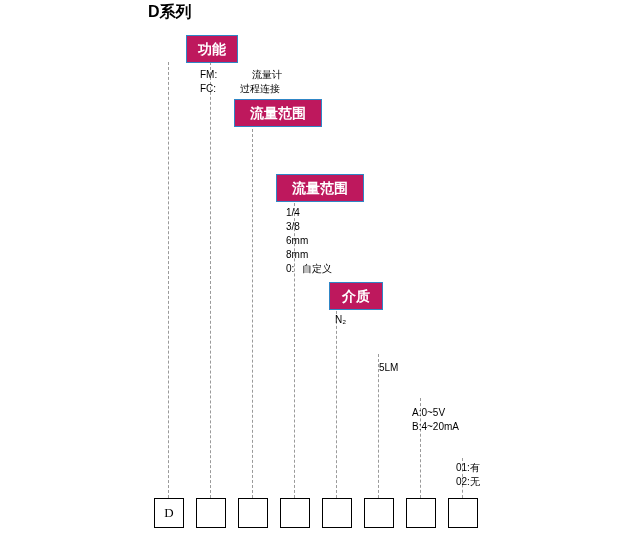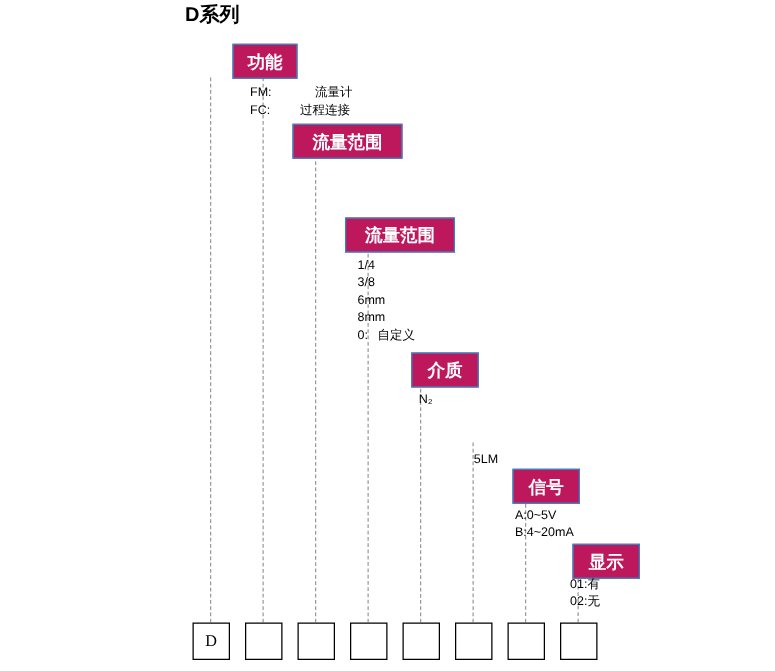--- a/index.html
+++ b/index.html
@@ -132,31 +132,29 @@
       <span class="code">N₂</span>
     </span>
   </div>
 
   <div class="abs opts" style="left:379px; top:361px;">
     <span class="row">
       <span class="code">5LM</span>
     </span>
   </div>
 
-  <div class="abs blue-box" style="left:410px; top:375px; width:52px;">信号</div>
   <div class="abs opts" style="left:412px; top:406px; text-align:left;">
     <span class="row">
       <span class="code">A:0~5V</span>
     </span>
     <span class="row">
       <span class="code">B:4~20mA</span>
     </span>
   </div>
 
-  <div class="abs blue-box" style="left:458px; top:435px; width:52px;">显示</div>
   <div class="abs opts" style="left:456px; top:461px;">
     <span class="row">
       <span class="code">01:有</span>
     </span>
     <span class="row">
       <span class="code">02:无</span>
     </span>
   </div>
 
   <div class="abs code-box" style="left:154px; top:498px;">D</div>

